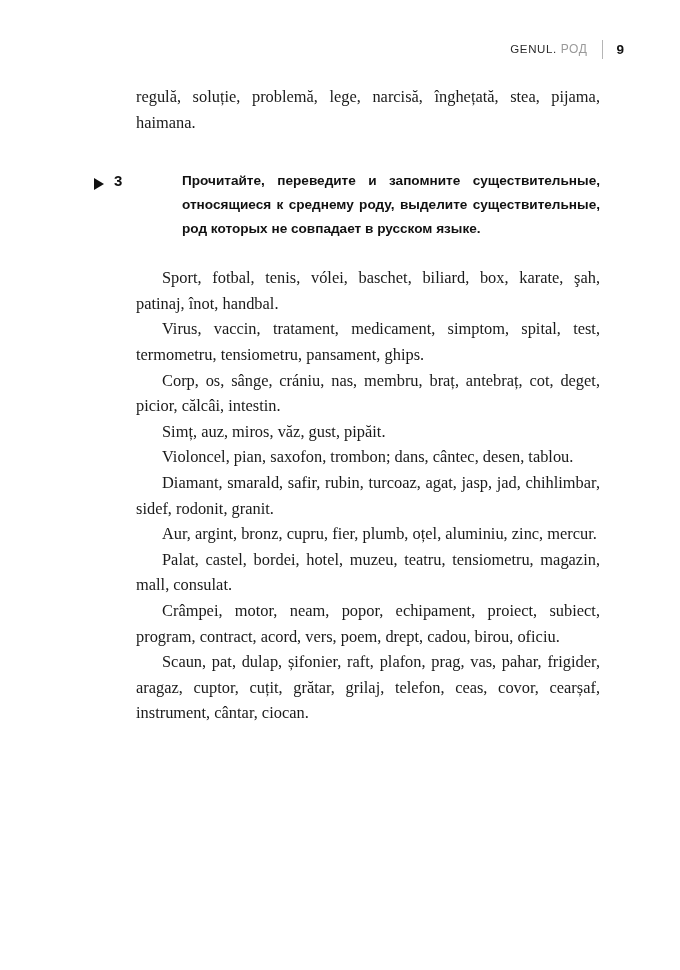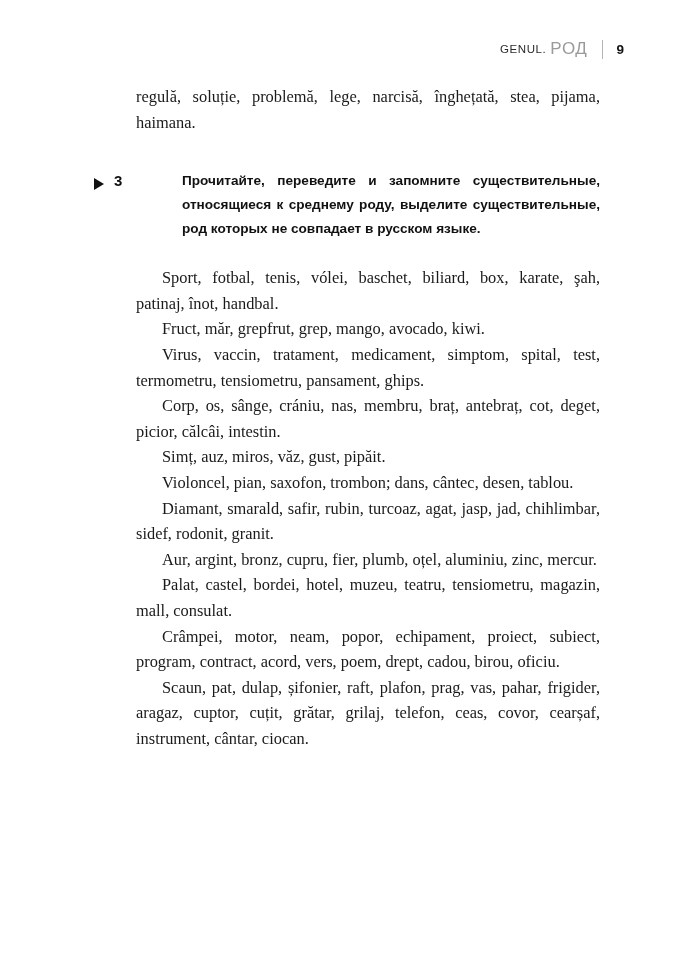--- a/index.html
+++ b/index.html
@@ -34,21 +34,21 @@
   }
   .header-title {
     font-family: "Liberation Sans", "DejaVu Sans", sans-serif;
     font-size: 11.5px;
     letter-spacing: 0.6px;
     color: #2b2b2b;
     white-space: nowrap;
   }
   .header-title-sub {
     font-family: "Liberation Sans", "DejaVu Sans", sans-serif;
-    font-size: 17px;
+    font-size: 12px;
     letter-spacing: 0.6px;
     color: #9a9a9a;
     white-space: nowrap;
     margin-left: 4px;
   }
   .header-rule {
     width: 1px;
     height: 19px;
     background: #b5b5b5;
     margin: 0 13px 0 15px;
@@ -148,21 +148,20 @@
     <div class="exercise">
       <div class="exercise-marker">
         <span class="tri-icon"></span>
         <span class="exercise-number">3</span>
       </div>
       <p class="exercise-text">Прочитайте, переведите и запомните существительные, относящие­ся к среднему роду, выделите существительные, род которых не со­впадает в русском языке.</p>
     </div>
 
     <div class="wordlist">
       <p>Sport, fotbal, tenis, vólei, baschet, biliard, box, karate, şah, patinaj, înot, handbal.</p>
-      <p>Fruct, măr, grepfrut, grep, mango, avocado, kiwi.</p>
       <p>Virus, vaccin, tratament, medicament, simptom, spital, test, termometru, tensiometru, pansament, ghips.</p>
       <p>Corp, os, sânge, crániu, nas, membru, braț, antebraț, cot, deget, picior, călcâi, intestin.</p>
       <p>Simț, auz, miros, văz, gust, pipăit.</p>
       <p>Violoncel, pian, saxofon, trombon; dans, cântec, desen, tablou.</p>
       <p>Diamant, smarald, safir, rubin, turcoaz, agat, jasp, jad, chihlimbar, sidef, rodonit, granit.</p>
       <p>Aur, argint, bronz, cupru, fier, plumb, oțel, aluminiu, zinc, mercur.</p>
       <p>Palat, castel, bordei, hotel, muzeu, teatru, tensiometru, magazin, mall, consulat.</p>
       <p>Crâmpei, motor, neam, popor, echipament, proiect, subiect, program, contract, acord, vers, poem, drept, cadou, birou, oficiu.</p>
       <p>Scaun, pat, dulap, șifonier, raft, plafon, prag, vas, pahar, frigider, aragaz, cuptor, cuțit, grătar, grilaj, telefon, ceas, covor, cearșaf, instrument, cântar, ciocan.</p>
     </div>

